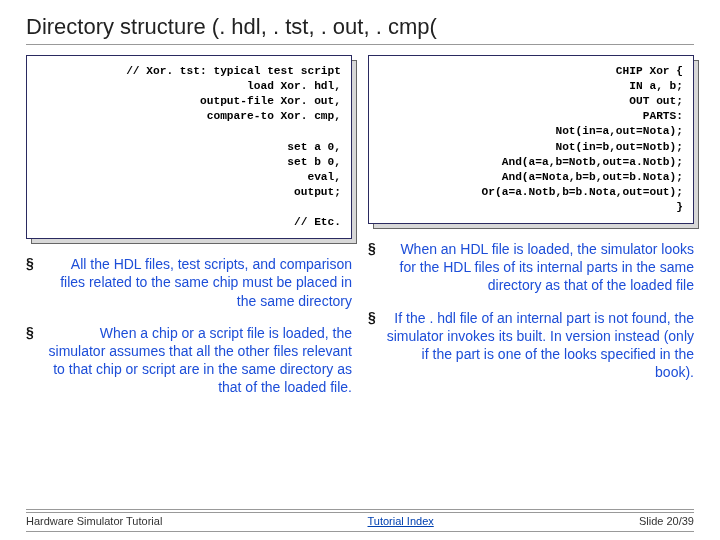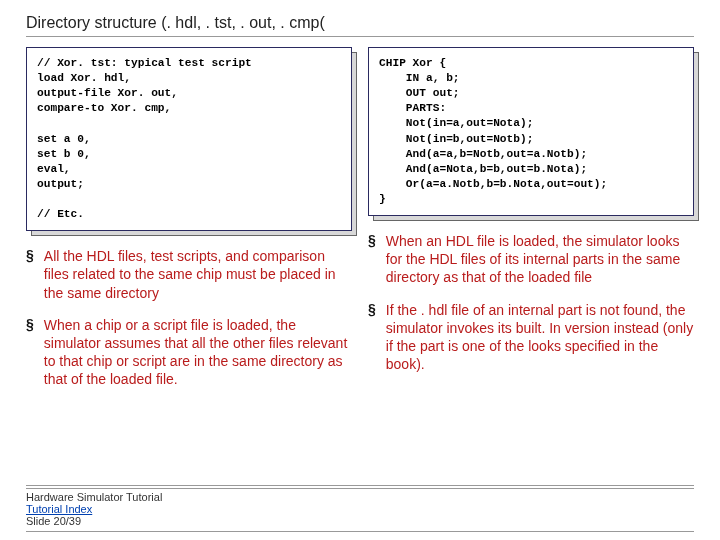--- a/index.html
+++ b/index.html
@@ -12,33 +12,34 @@
     box-sizing: border-box;
   }
   .slide {
     padding: 14px 26px 8px 26px;
     box-sizing: border-box;
     height: 540px;
     display: flex;
     flex-direction: column;
   }
   .title {
-    font-size: 16px;
+    font-size: 22px;
     color: #222;
     margin: 0 0 4px 0;
     font-weight: normal;
   }
   .title-underline {
     border-bottom: 1px solid #999;
     margin-bottom: 10px;
   }
   .columns {
     display: flex;
     gap: 16px;
     flex: 1;
+    text-align: right;
   }
   .col {
     flex: 1;
     display: flex;
     flex-direction: column;
     gap: 10px;
   }
   .codewrap {
     position: relative;
     margin-bottom: 6px;
@@ -77,32 +78,31 @@
   }
   .marker {
     color: #111;
     font-weight: bold;
     flex: 0 0 auto;
     font-size: 14px;
   }
   .bullet-text {
     font-size: 14px;
     line-height: 1.3;
-    color: #b91c1c;
+    color: #1d4ed8;
   }
   .footer {
     border-top: 1px solid #999;
     border-bottom: 1px solid #999;
     padding: 2px 0 4px 0;
     display: flex;
     justify-content: space-between;
     font-size: 11px;
     color: #333;
     margin-top: auto;
-    flex-direction: column;
   }
   .double-line {
     border-top: 1px solid #999;
     height: 2px;
   }
   .footer a {
     color: #0040b0;
   }
 </style>
 </head>

